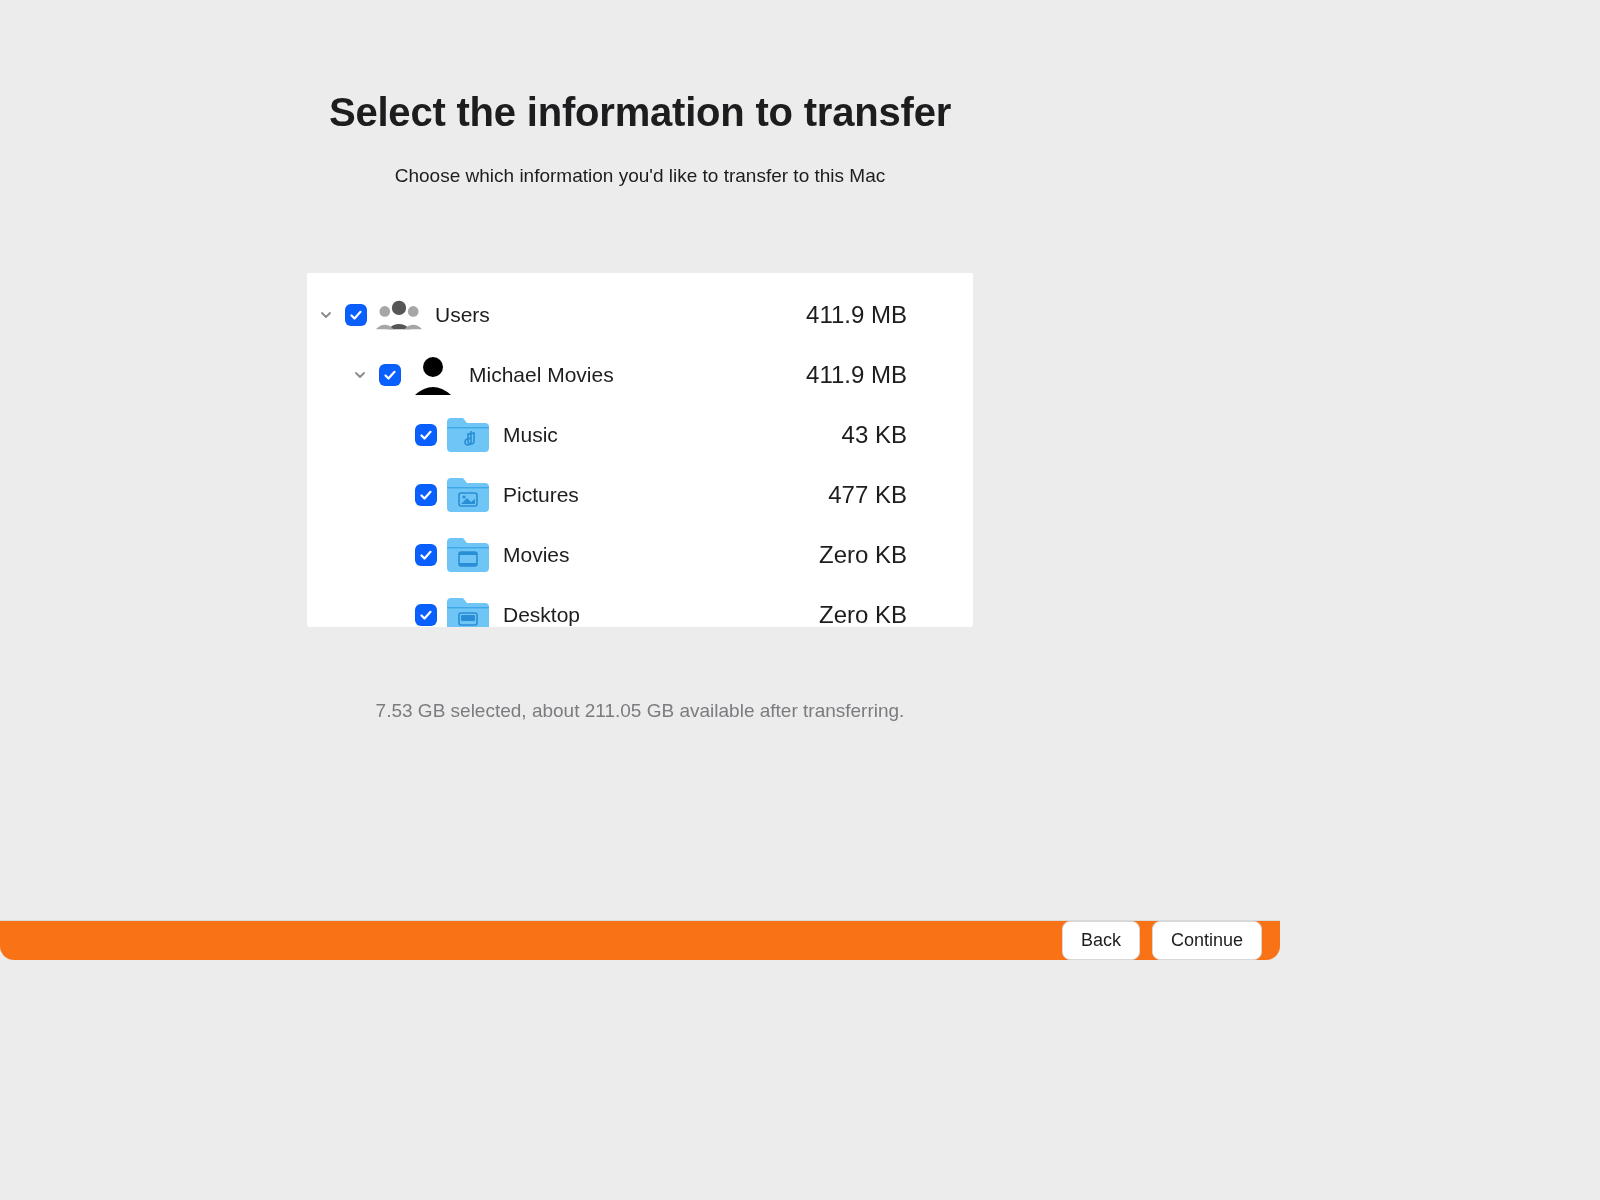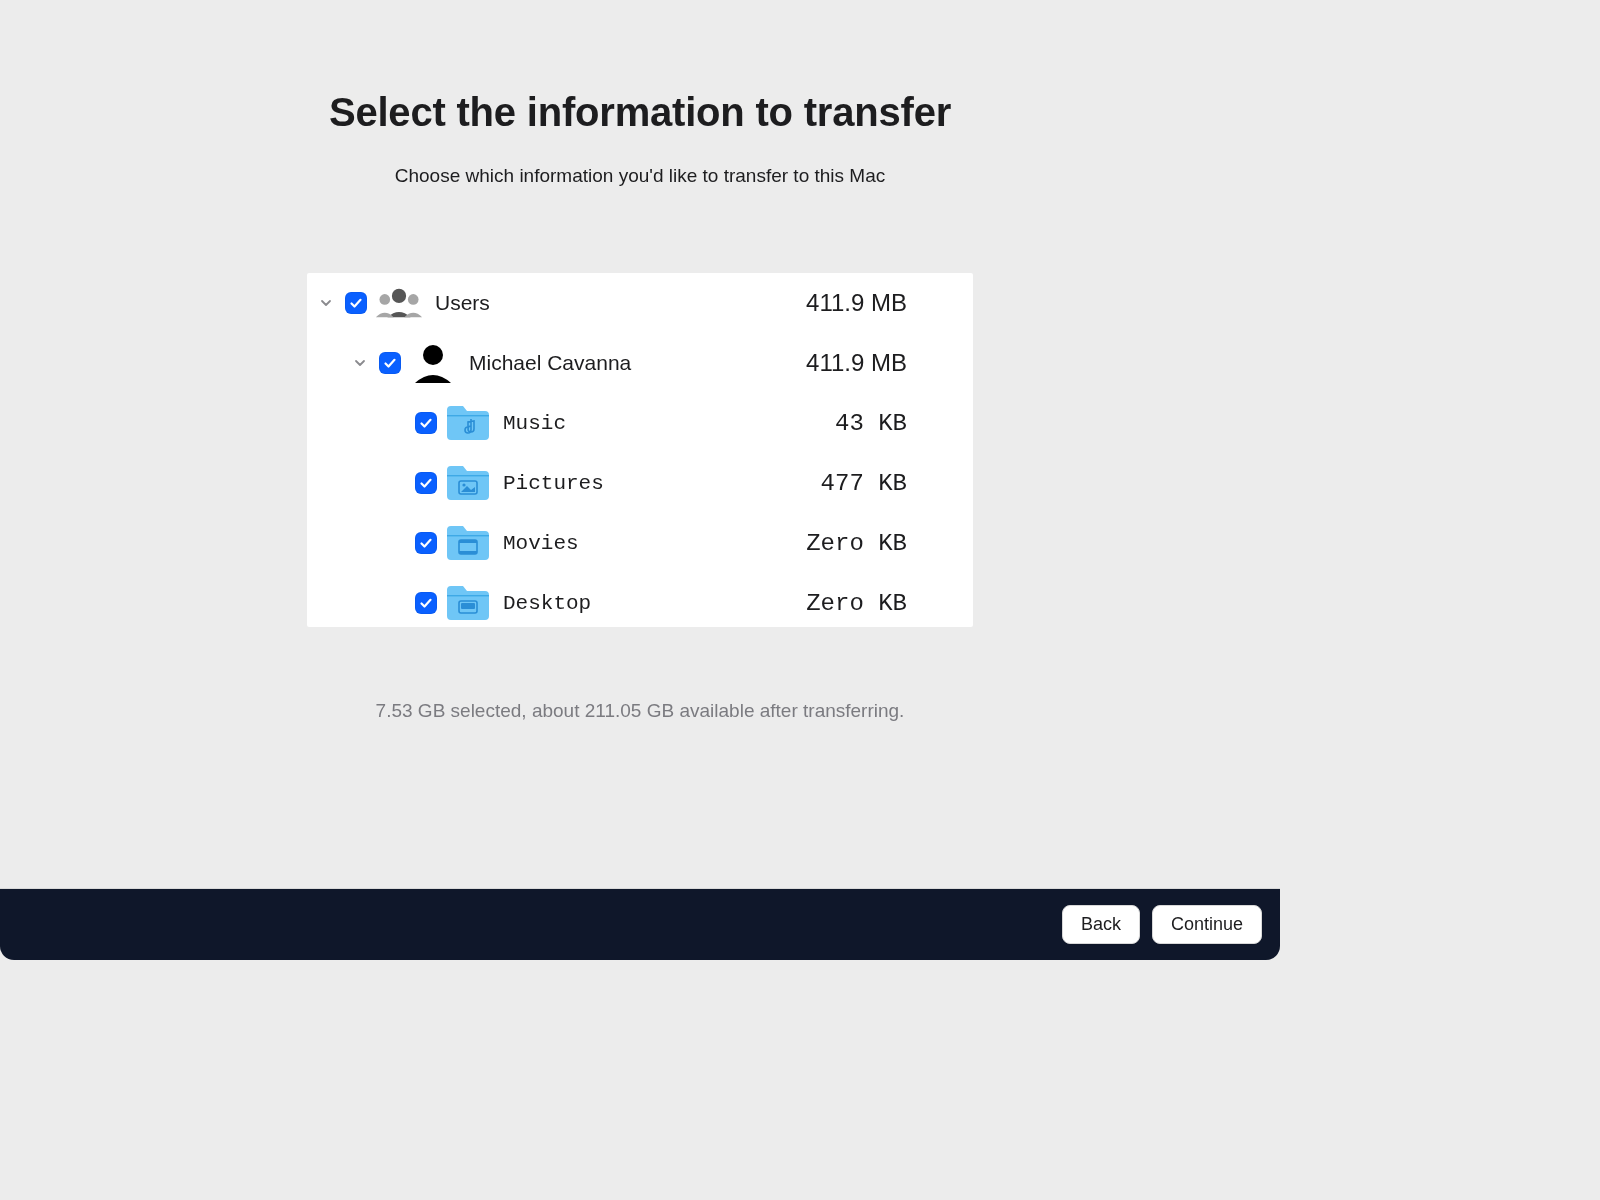--- a/index.html
+++ b/index.html
@@ -37,21 +37,21 @@
       color: #1d1d1f;
       text-align: center;
     }
     .panel {
       margin-top: 86px;
       width: 666px;
       height: 354px;
       background: #ffffff;
       border-radius: 2px;
       overflow: hidden;
-      padding-top: 0;
+      padding-top: 12px;
     }
     .row {
       display: flex;
       align-items: center;
       height: 60px;
       padding-right: 66px;
     }
     .row .size {
       margin-left: auto;
       font-size: 24px;
@@ -65,21 +65,21 @@
     }
     .disclosure {
       width: 18px; height: 18px;
       display: inline-flex; align-items: center; justify-content: center;
       margin-right: 10px;
       cursor: pointer;
     }
     .disclosure svg { width: 12px; height: 12px; }
     .indent-0 { padding-left: 10px; }
     .indent-1 { padding-left: 44px; }
-    .indent-2 { padding-left: 108px; font-family: Liberation Mono, monospace; }
+    .indent-2 { padding-left: 108px; }
 
     .checkbox {
       width: 22px; height: 22px;
       border-radius: 6px;
       background: #0a60ff;
       display: inline-flex; align-items: center; justify-content: center;
       box-shadow: inset 0 0 0 1px rgba(0,0,0,0.05);
       cursor: pointer;
     }
     .checkbox svg { width: 14px; height: 14px; }
@@ -94,23 +94,23 @@
     .status {
       margin-top: 73px;
       font-size: 19px;
       color: #7b7b80;
       text-align: center;
     }
 
     .footer {
       width: 100%;
       border-top: 1px solid #d9d9d9;
-      padding: 16px 18px;
+      padding: 0 18px;
       display: flex; justify-content: flex-end; gap: 12px;
-      background: #0f172a;
+      background: #f97316;
     }
     .btn {
       border: 1px solid #d8d8d8;
       background: #ffffff;
       border-radius: 8px;
       font-size: 18px;
       color: #1d1d1f;
       padding: 8px 18px;
       cursor: pointer;
       box-shadow: 0 1px 1px rgba(0,0,0,0.04);
@@ -161,21 +161,21 @@
           <svg viewBox="0 0 14 14">
               <path d="M2.5 7.5 L5.5 10.5 L11.5 3.8" fill="none" stroke="#ffffff" stroke-width="2.2" stroke-linecap="round" stroke-linejoin="round"></path>
             </svg>
         </span>
         <span class="icon-box">
           <svg width="44" height="40" viewBox="0 0 44 40">
             <circle cx="22" cy="12" r="10" fill="#000000"></circle>
             <path d="M4 40 Q22 24 40 40 Z" fill="#000000"></path>
           </svg>
         </span>
-        <span class="label">Michael Cavanna</span>
+        <span class="label">Michael Movies</span>
         <span class="size">411.9 MB</span>
       </div>
 
       <div class="row indent-2">
         <span class="checkbox">
           <svg viewBox="0 0 14 14">
               <path d="M2.5 7.5 L5.5 10.5 L11.5 3.8" fill="none" stroke="#ffffff" stroke-width="2.2" stroke-linecap="round" stroke-linejoin="round"></path>
             </svg>
         </span>
         <span class="icon-box small">

